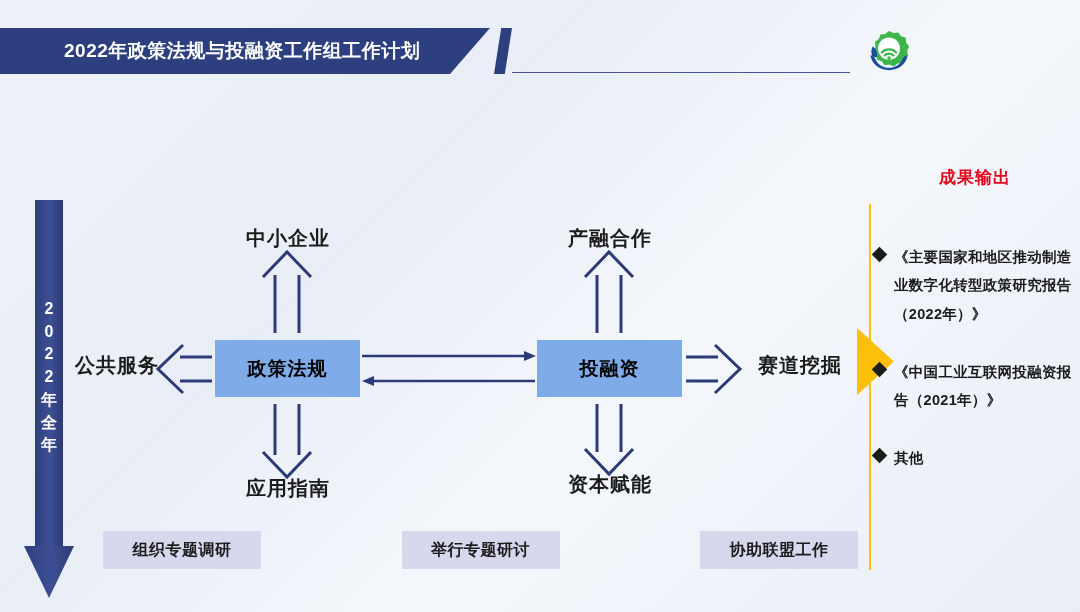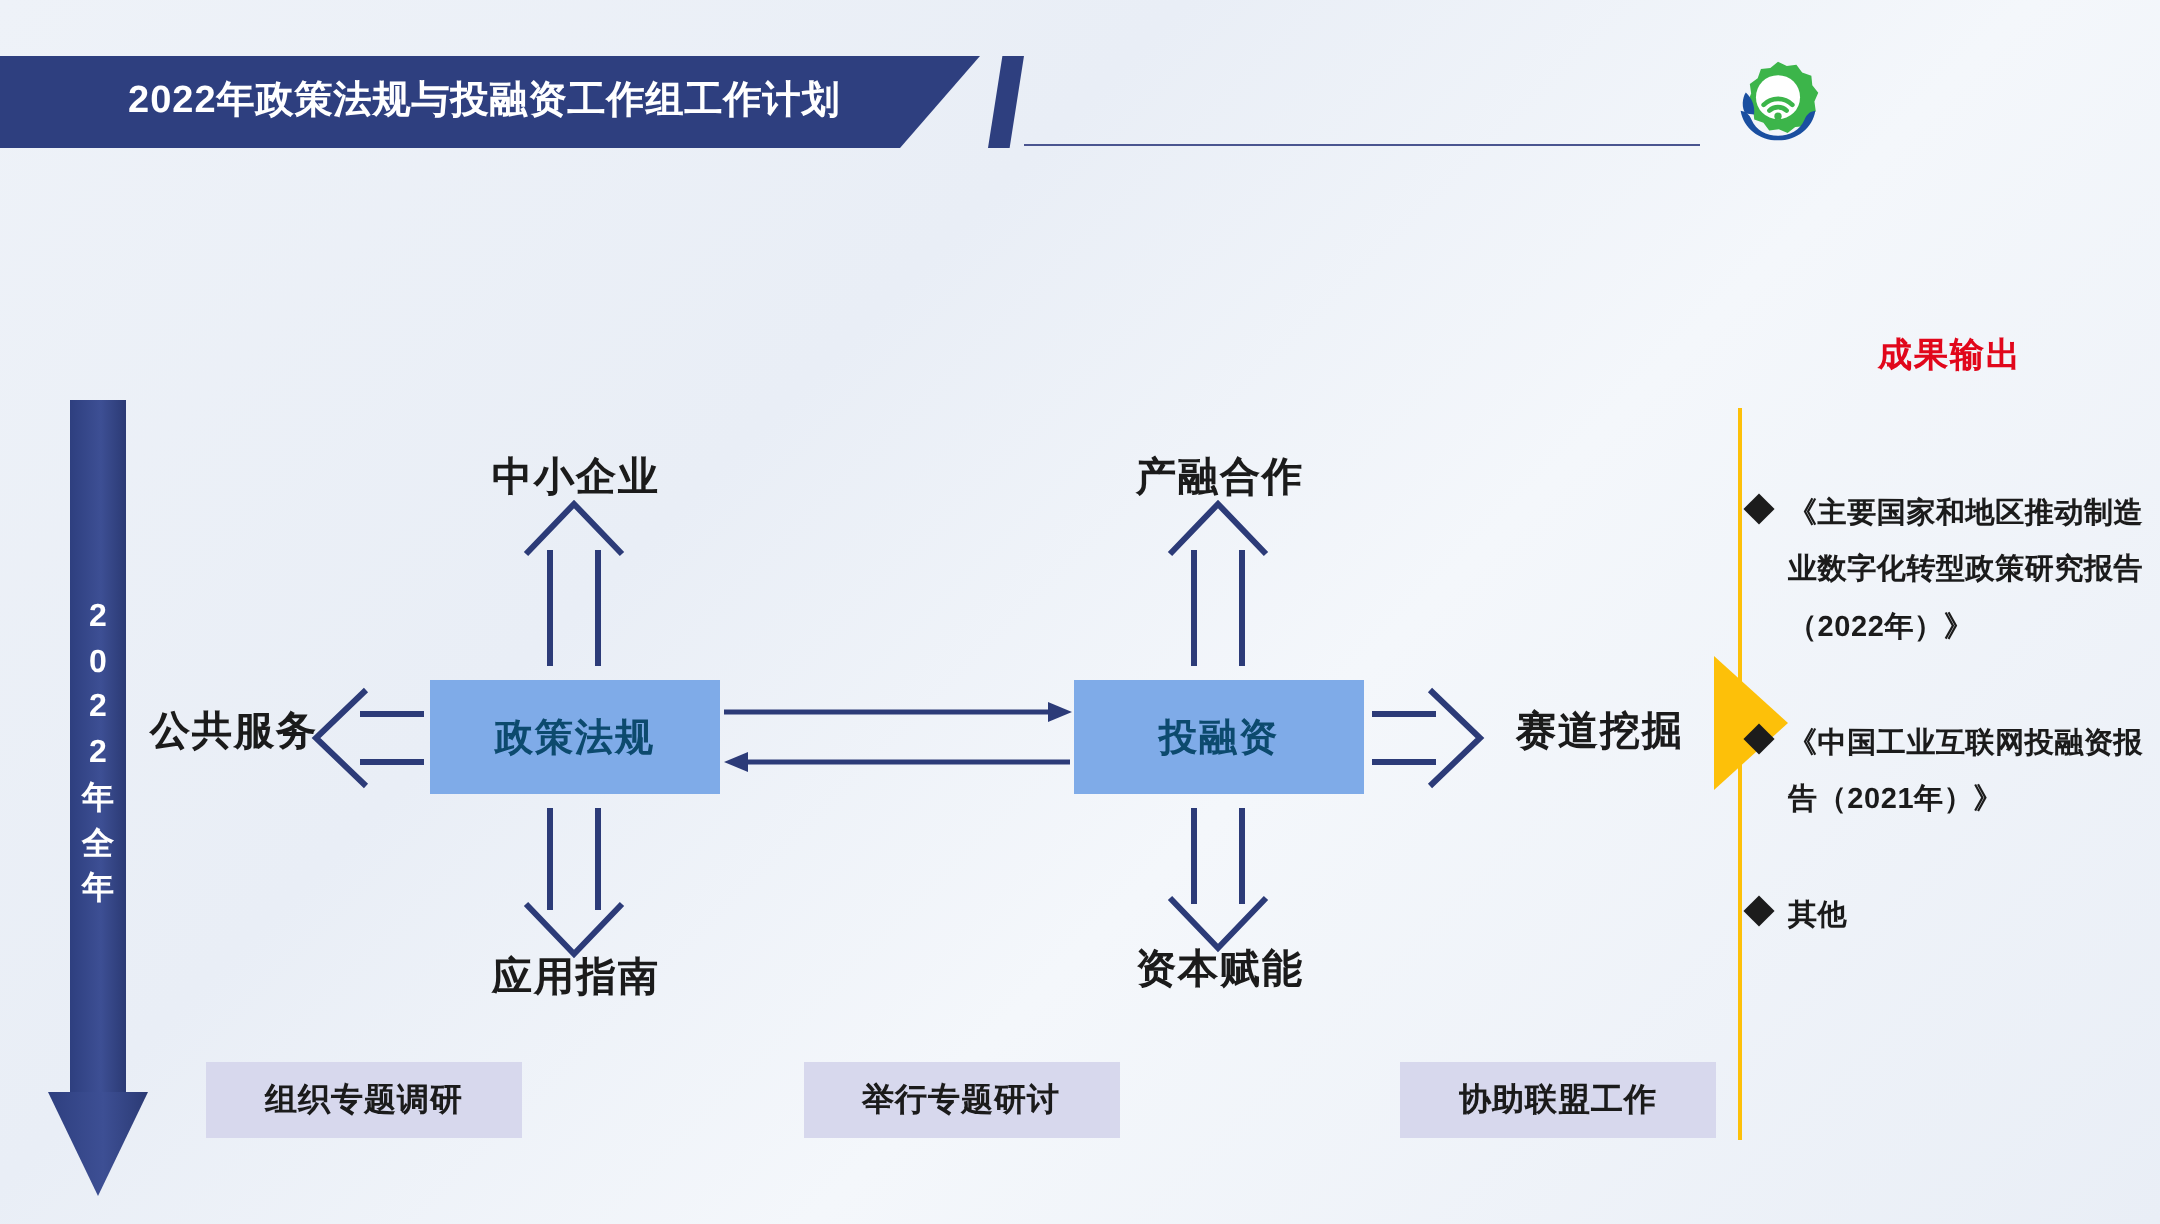--- a/index.html
+++ b/index.html
@@ -139,21 +139,21 @@
   }
   #timeline-arrow .vlabel span { display: block; }
 
   
   .core-box {
     position: absolute;
     background: #7fabe8;
     display: flex;
     align-items: center;
     justify-content: center;
-    color: #0c4a6e;
+    color: #000000;
     font-size: 19px;
     font-weight: bold;
     letter-spacing: 1px;
   }
   #box-policy { left: 215px; top: 340px; width: 145px; height: 57px; }
   #box-invest { left: 537px; top: 340px; width: 145px; height: 57px; }
 
   .node-label {
     position: absolute;
     color: #1b1b1b;

